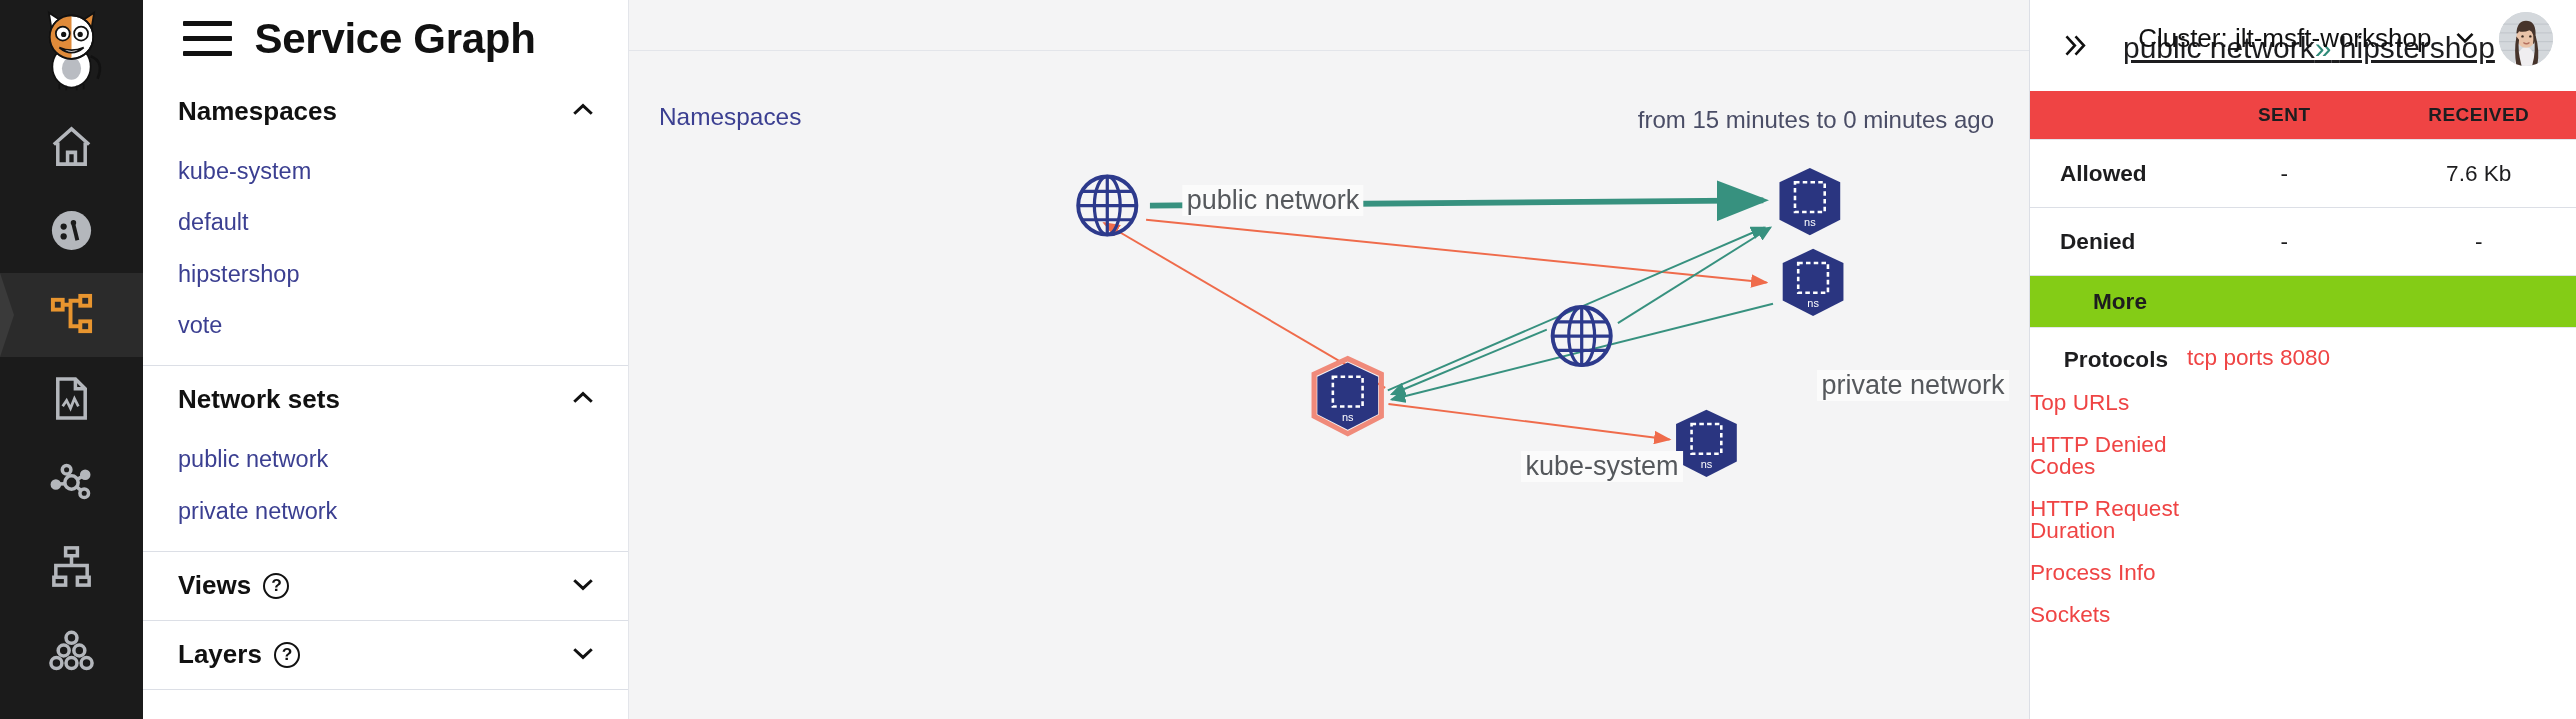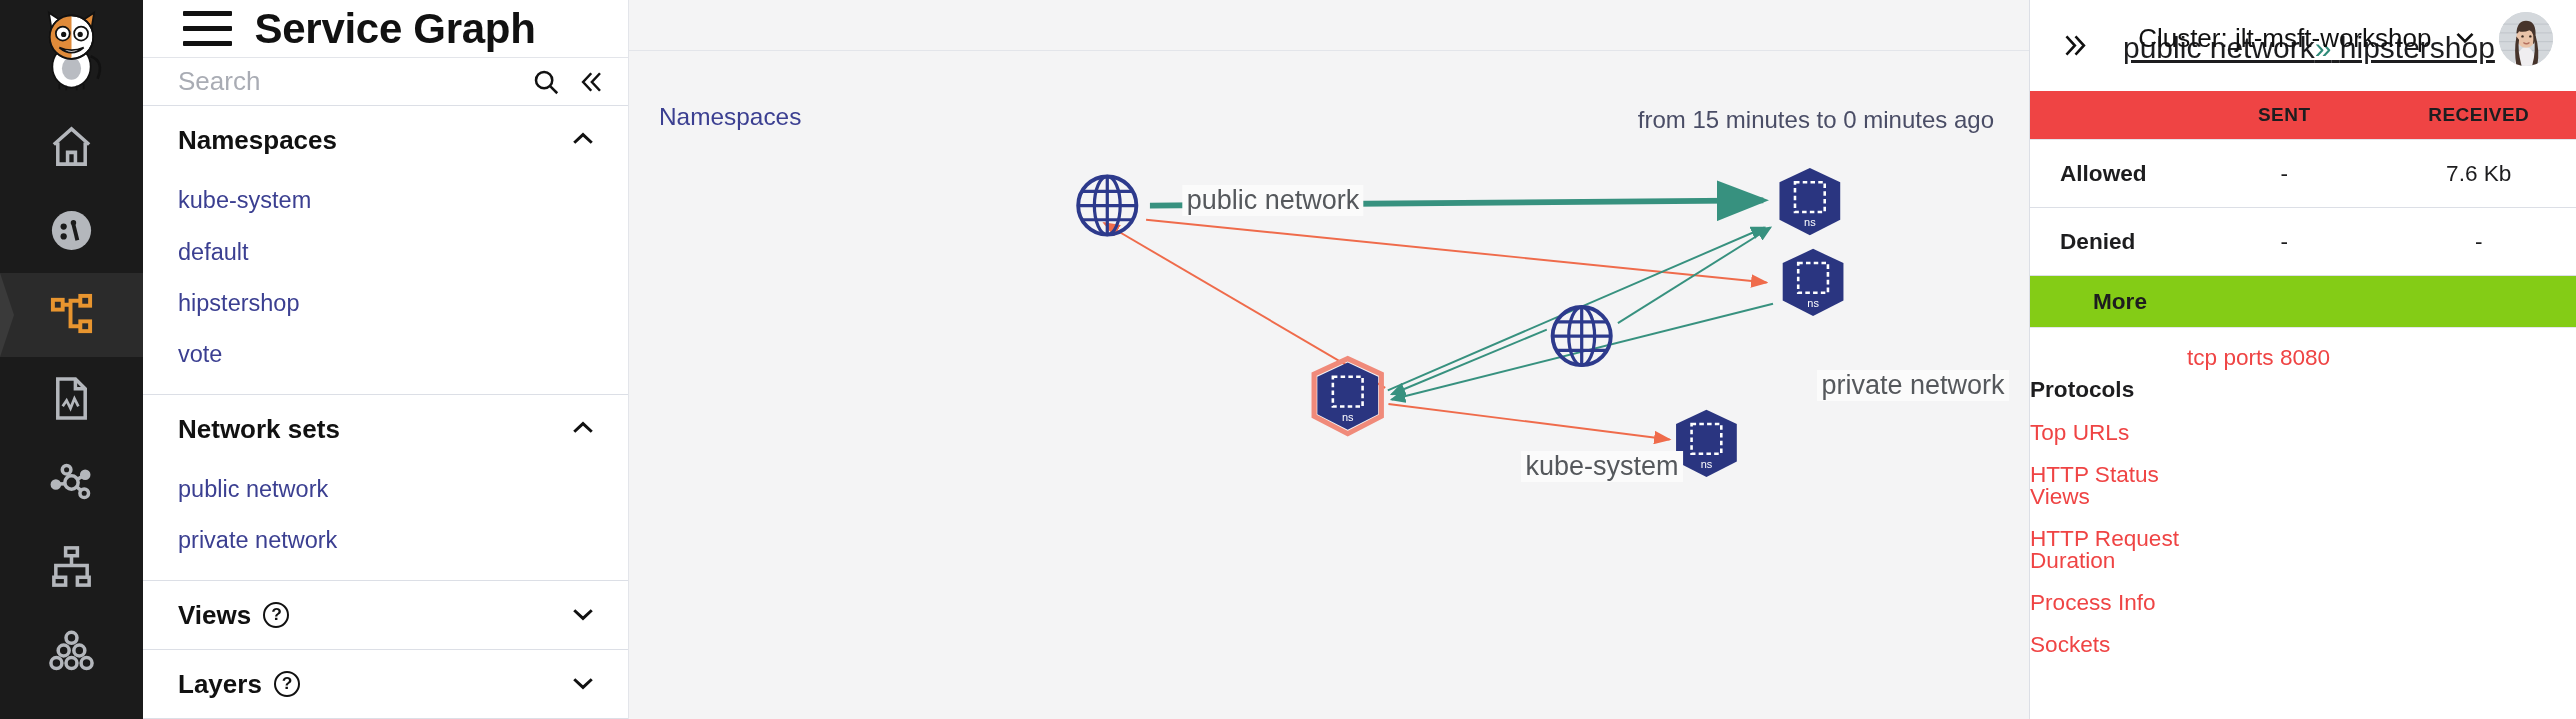--- a/index.html
+++ b/index.html
@@ -107,21 +107,21 @@
     height: 68px; display: grid; grid-template-columns: 157px 1fr 1fr; align-items: center;
     border-bottom: 0.9px solid #dcdfe6;
   }
   .trow .rh { font-size: 22.6px; font-weight: 700; padding-left: 30px; }
   .trow .cell { font-size: 22.6px; text-align: center; color: #1d1d1f; }
   .more-head {
     background: #84cc16; height: 52px; display: flex; align-items: center; padding-left: 63px;
     font-size: 22.6px; font-weight: 700; border-bottom: 0.9px solid #e3e5ea; cursor: pointer;
   }
   .kv { display: grid; grid-template-columns: 157px 1fr; padding-top: 19px; }
-  .kv .k { font-size: 22.6px; font-weight: 700; padding-right: 19px; margin-top: 30px; }
+  .kv .k { font-size: 22.6px; font-weight: 700; text-align: right; padding-right: 19px; }
   .kv .v { font-size: 22.6px; color: #ef4444; line-height: 1.0; }
   .insight-item { font-size: 22.6px; padding: 0 0 19px 0; cursor: pointer; }
 
   
   .topright {
     position: absolute; right: 22.6px; top: 0; height: 77px; display: flex; align-items: center; gap: 19px;
     z-index: 5;
   }
   .cluster-sel { font-size: 26px; color: #111; cursor: pointer; white-space: nowrap; }
   .avatar { width: 54px; height: 54px; border-radius: 50%; overflow: hidden; position: relative;
@@ -232,35 +232,20 @@
   <div class="sidebar">
     <div class="sidebar-head">
       <div class="hamburger">
         <span></span>
           <span></span>
           <span></span>
       </div>
       <div class="app-title">Service Graph</div>
     </div>
 
-    <div class="search-row">
-      <input class="search-input" value="" placeholder="Search" style="">
-      <span class="icon-btn">
-        <svg width="30" height="30" viewBox="0 0 24 24" fill="none" stroke="#111" stroke-width="2">
-          <circle cx="10.5" cy="10.5" r="6.5"></circle>
-            <path d="M15.5 15.5 L21 21"></path>
-        </svg>
-      </span>
-      <span class="icon-btn">
-        <svg width="30" height="30" viewBox="0 0 24 24" fill="none" stroke="#111" stroke-width="2">
-          <path d="M13 5 L6.5 12 L13 19"></path>
-            <path d="M20 5 L13.5 12 L20 19"></path>
-        </svg>
-      </span>
-    </div>
 
     <div class="section">
       <div class="section-head">
         <span class="section-title">
           <span>Namespaces</span>
         </span>
         <span>
           <svg width="30" height="30" viewBox="0 0 24 24" fill="none" stroke="#111" stroke-width="2.4">
             <path d="M5 15 L12 8.5 L19 15"></path>
           </svg>
@@ -437,21 +422,21 @@
     <div class="more-head">More</div>
 
     <div class="kv">
       <div class="k">Protocols</div>
       <div class="v">tcp ports 8080</div>
     </div>
 
     <div class="kv">
       <div class="v">
         <div class="insight-item">Top URLs</div>
-        <div class="insight-item">HTTP Status Views</div>
+        <div class="insight-item">HTTP Denied Codes</div>
         <div class="insight-item">HTTP Request Duration</div>
         <div class="insight-item">Process Info</div>
         <div class="insight-item">Sockets</div>
       </div>
     </div>
   </div>
 
   <div class="topright">
     <span class="cluster-sel">Cluster: jlt-msft-workshop</span>
     <span>

